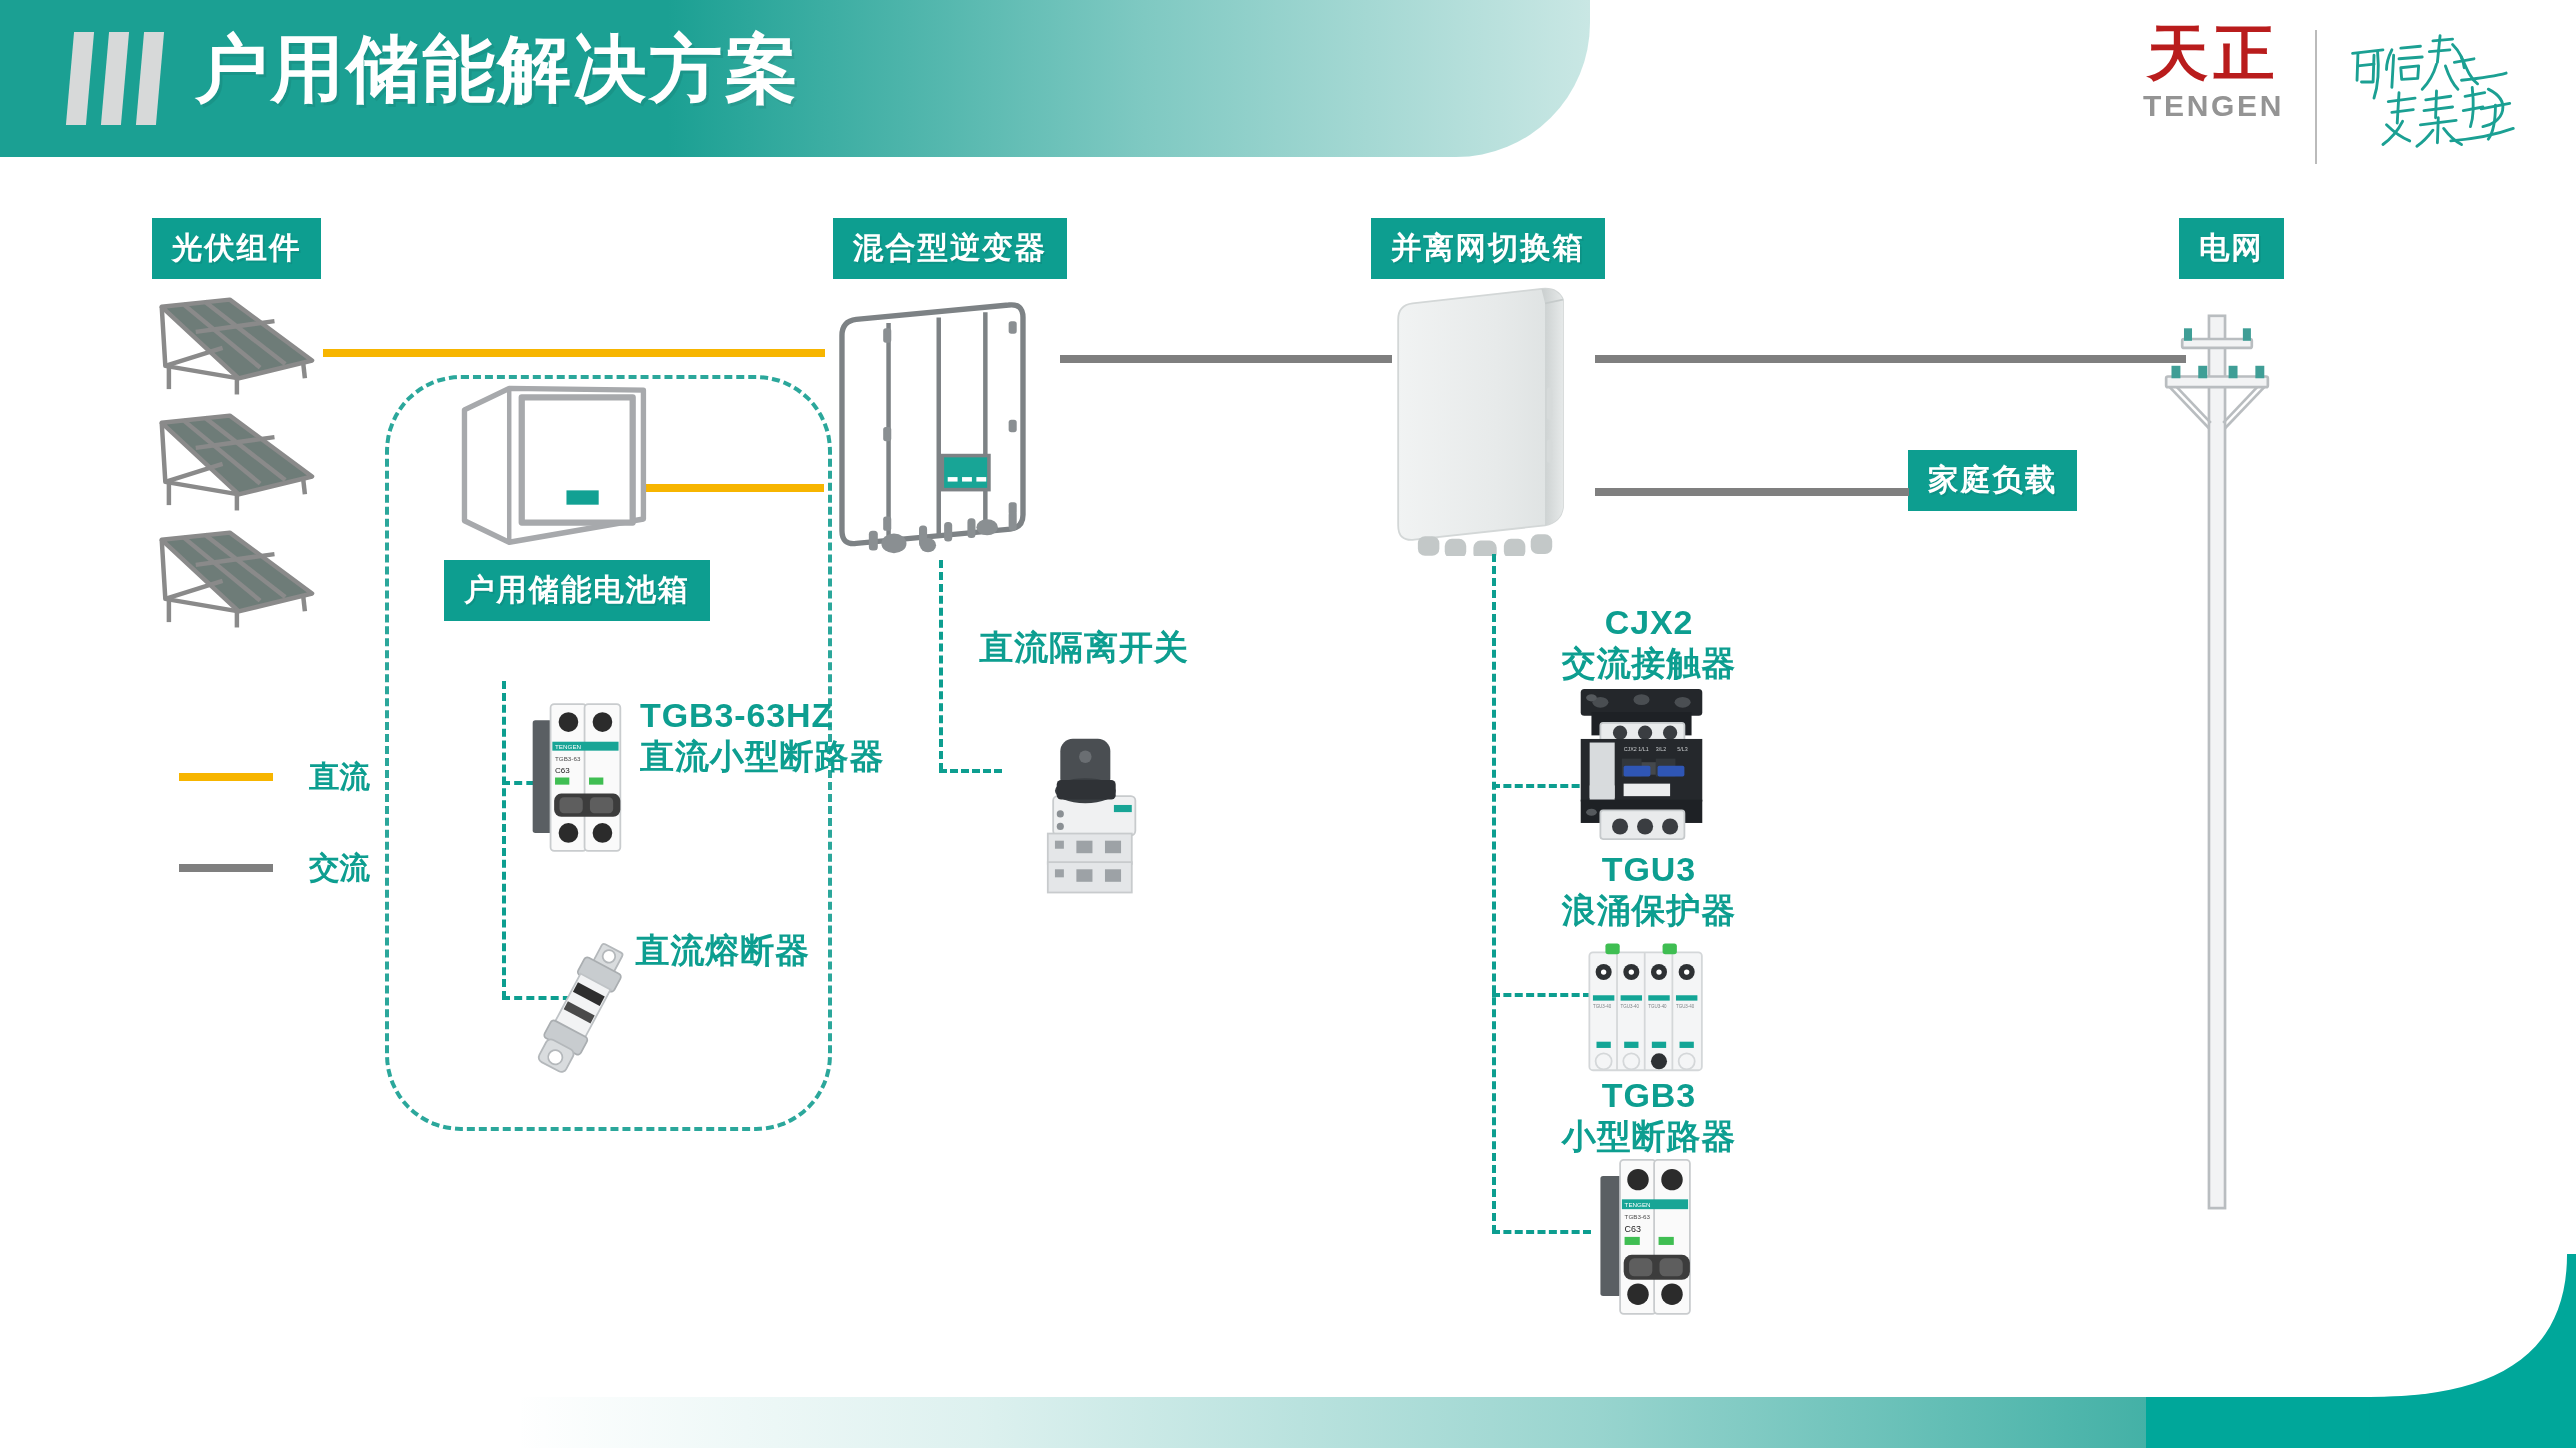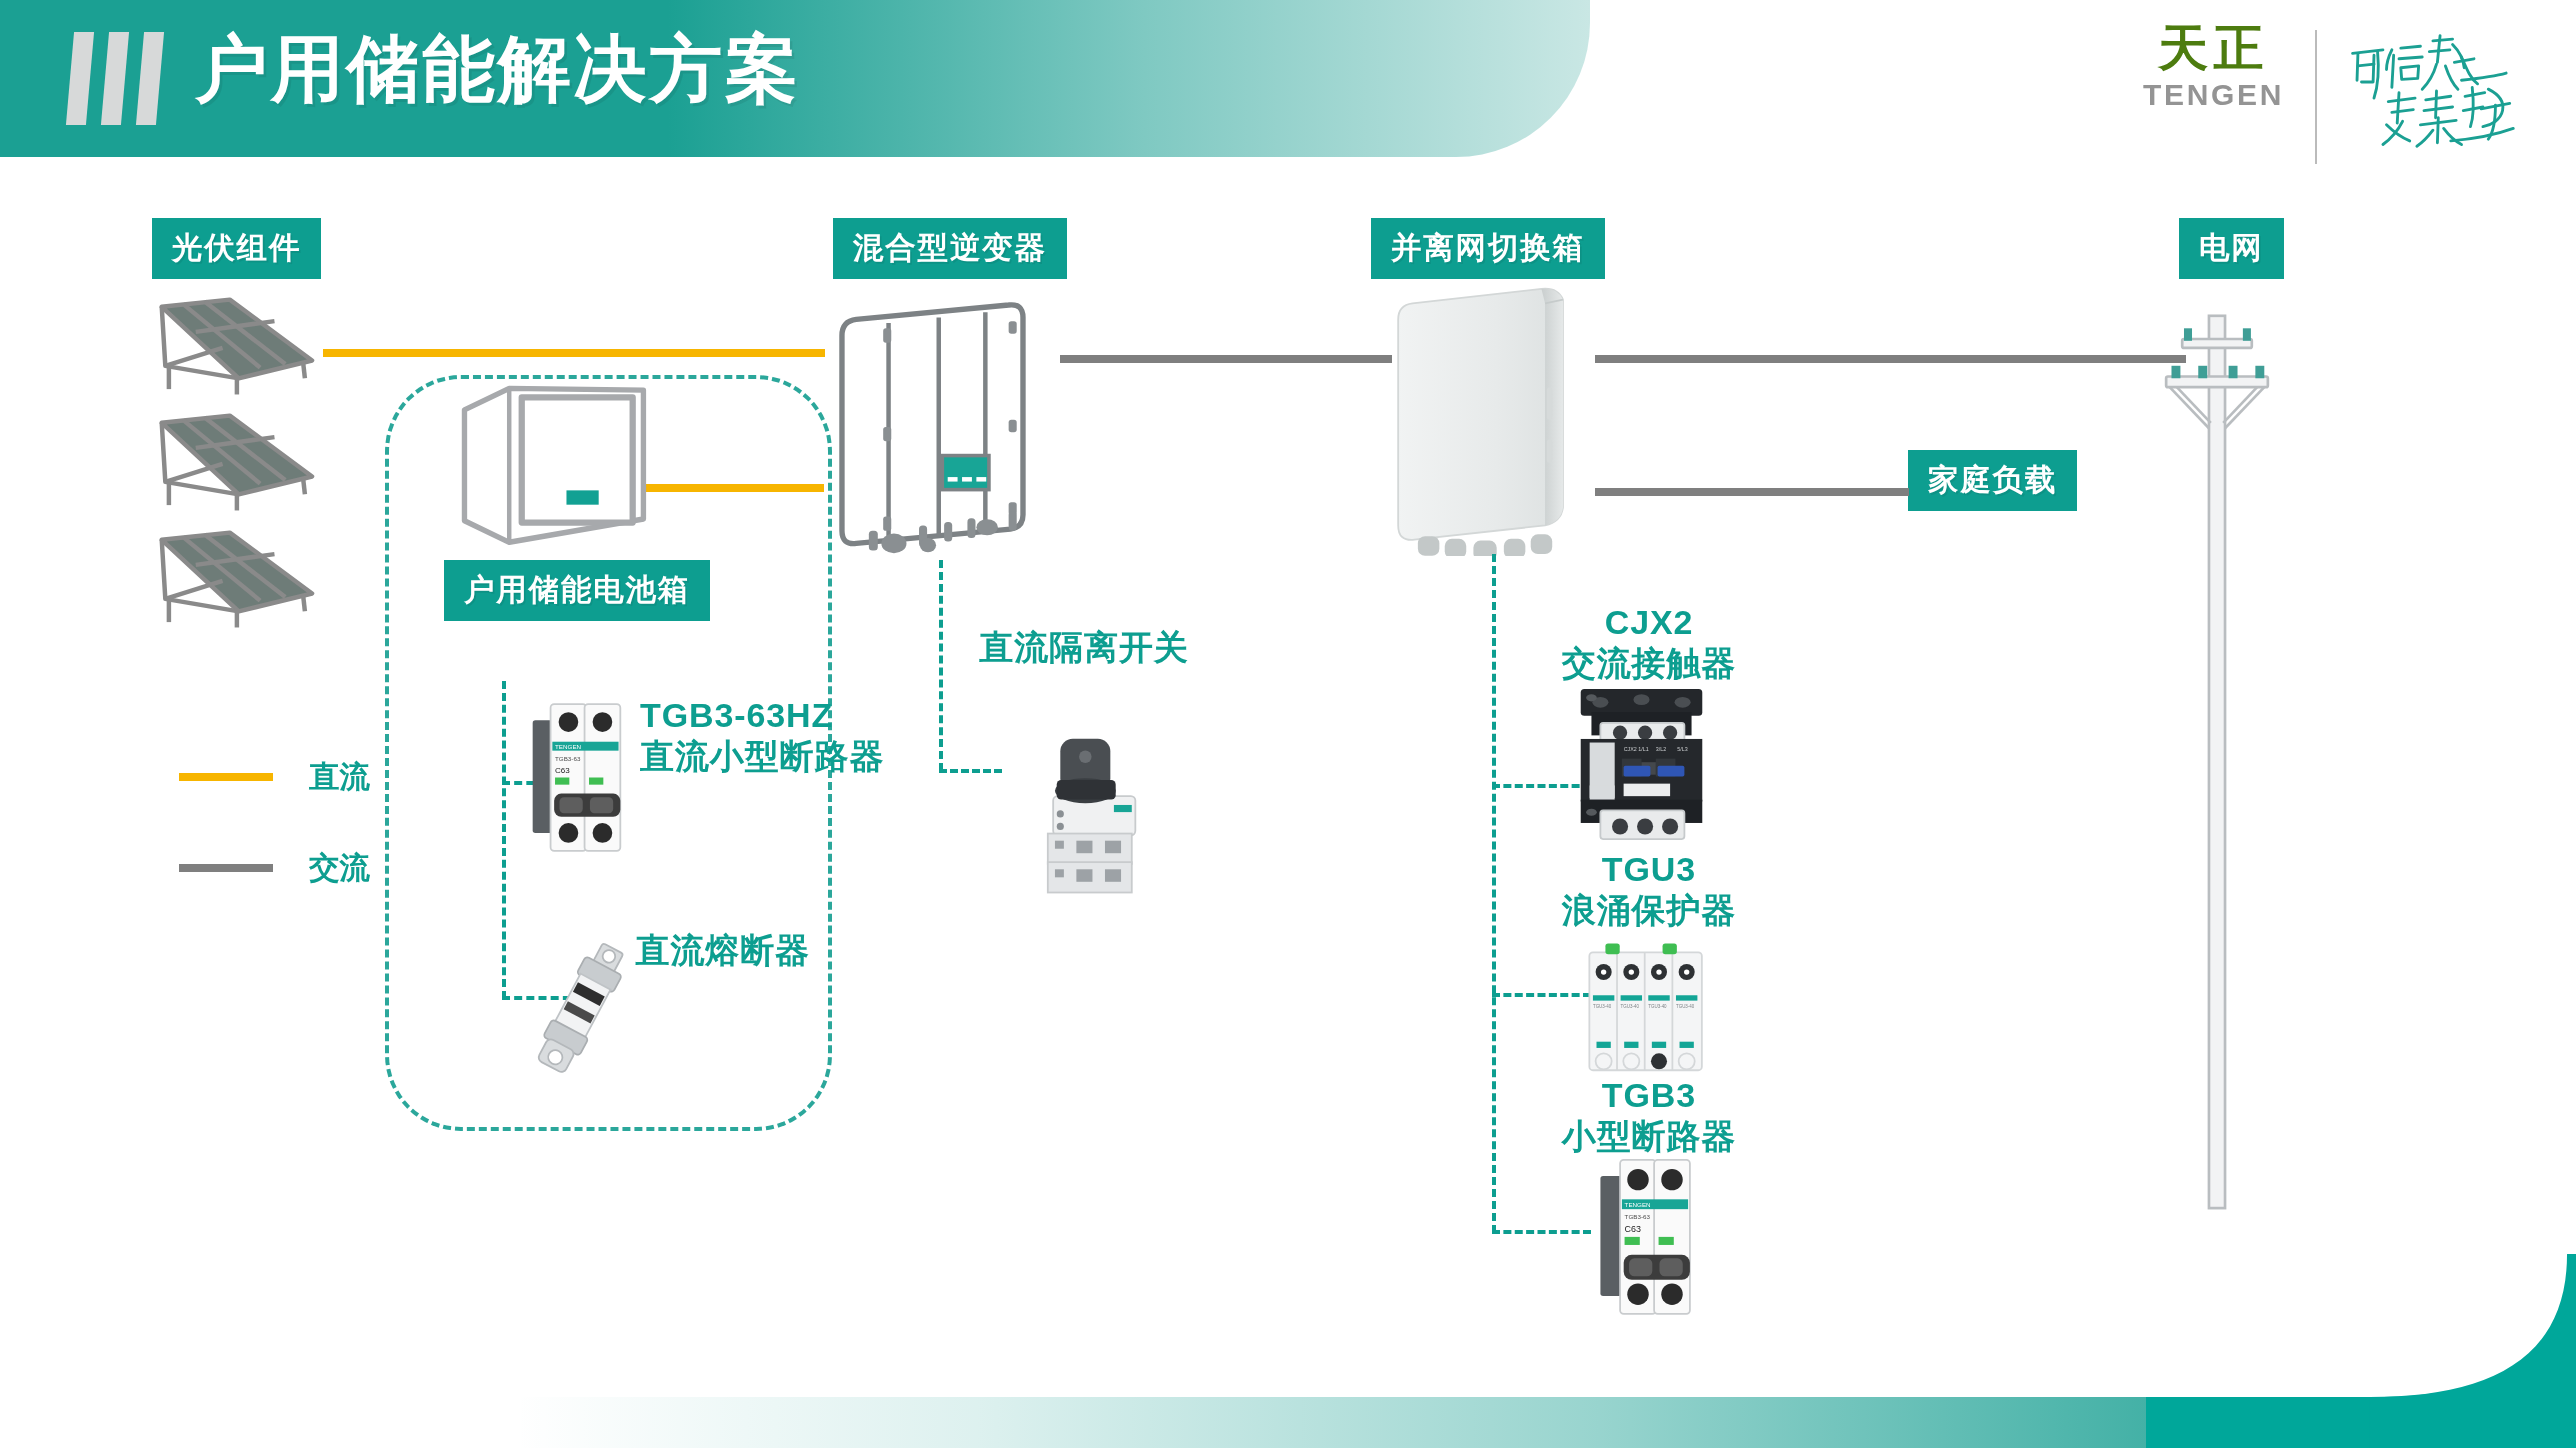--- a/index.html
+++ b/index.html
@@ -27,21 +27,21 @@
     position:absolute; left:195px; top:23px;
     font-size:73px; font-weight:bold; color:#ffffff;
     letter-spacing:2.7px; line-height:1.25;
     text-shadow:2.7px 2.7px 0 rgba(0,0,0,0.07);
     white-space:nowrap;
   }
 
   
   .logo-wrap { position:absolute; right:50px; top:23px; display:flex; align-items:flex-start; gap:30.5px; }
   .logo-mark { display:flex; flex-direction:column; align-items:center; }
-  .logo-cn { font-size:50px; font-weight:bold; color:#4d7c0f; letter-spacing:5.4px; line-height:1; }
+  .logo-cn { font-size:61px; font-weight:bold; color:#b91c1c; letter-spacing:5.4px; line-height:1; }
   .logo-en { font-size:30px; font-weight:bold; color:#949494; letter-spacing:2.7px; margin-top:5.4px; }
   .logo-sep { width:1.8px; height:134px; background:#BBBBBB; margin-top:7.2px; }
   .logo-slogan { margin-top:9px; }
 
   
   .footer-bar {
     position:absolute; left:0; bottom:0; width:2576px; height:52px;
     background:linear-gradient(90deg, rgba(27,160,147,0) 0%, rgba(27,160,147,0) 20%, rgba(27,160,147,0.15) 38%, rgba(27,160,147,0.45) 62%, rgba(27,160,147,0.85) 85%, #00A79A 100%);
   }
   .footer-curve-mask {

